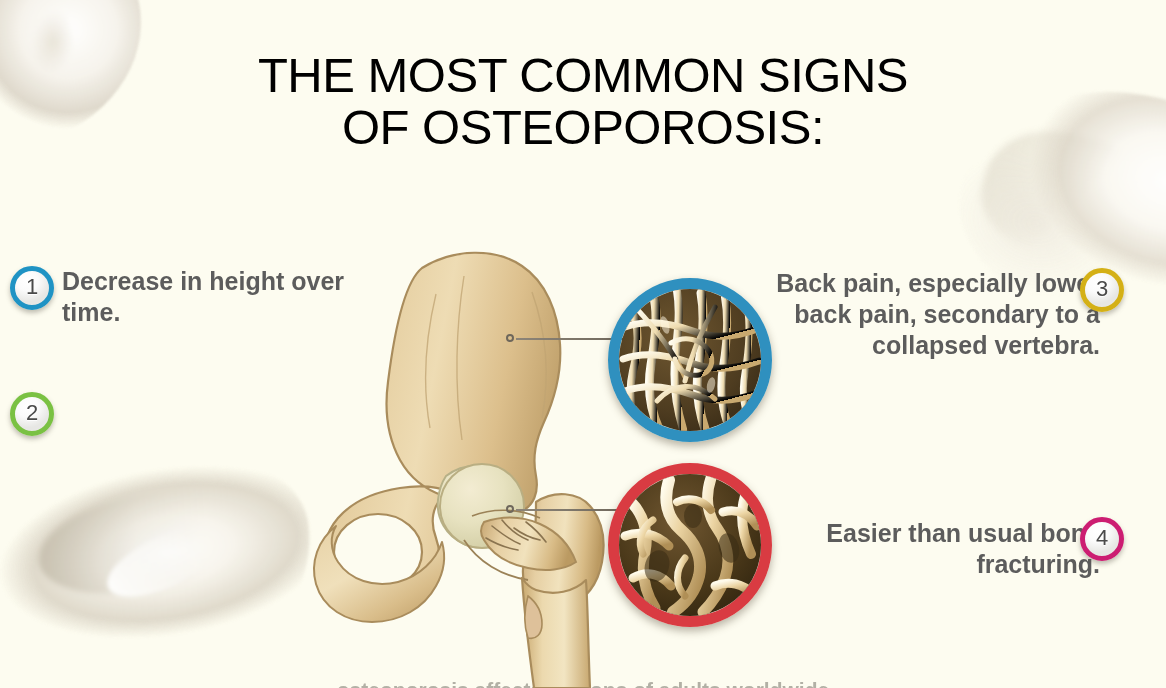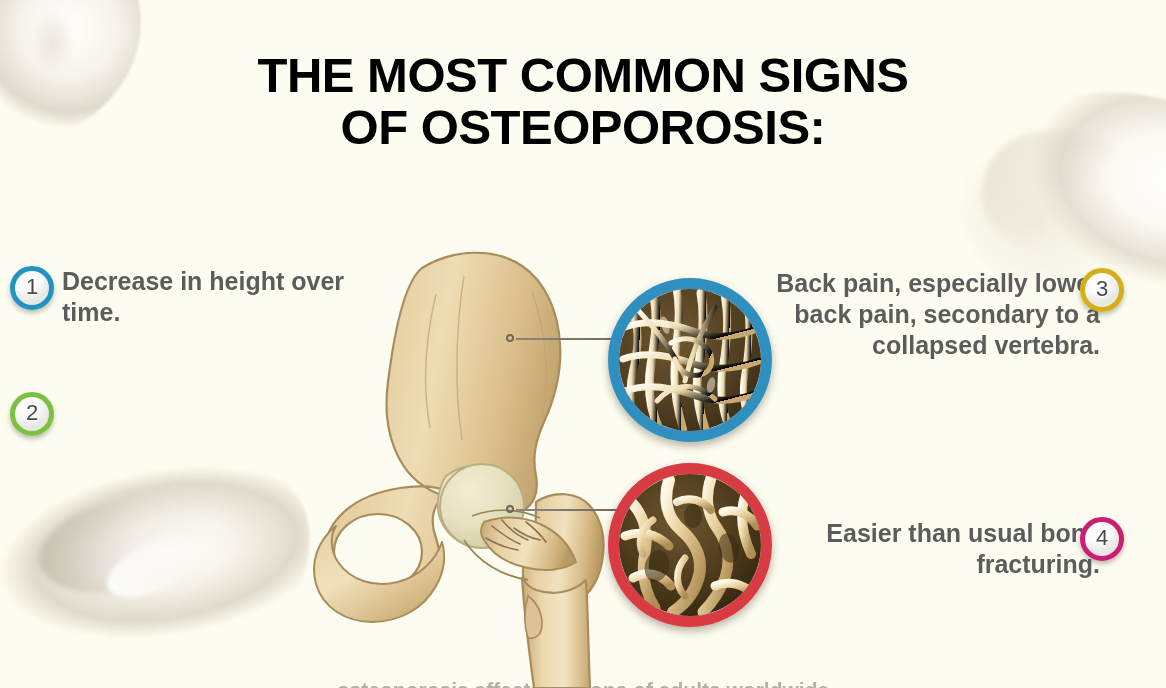--- a/index.html
+++ b/index.html
@@ -80,21 +80,21 @@
     transform: rotate(-16deg);
     filter: blur(1.6px);
   }
 
   
   #title {
     position: absolute;
     left: 0; right: 0; top: 50px;
     text-align: center;
     color: #000000;
-    font-weight: bold;
+    font-weight: normal;
     font-size: 49px;
     line-height: 1.06;
     letter-spacing: -0.5px;
     z-index: 5;
   }
   #title .tline { display: block; white-space: nowrap; }
 
   
   .badge {
     position: absolute;

